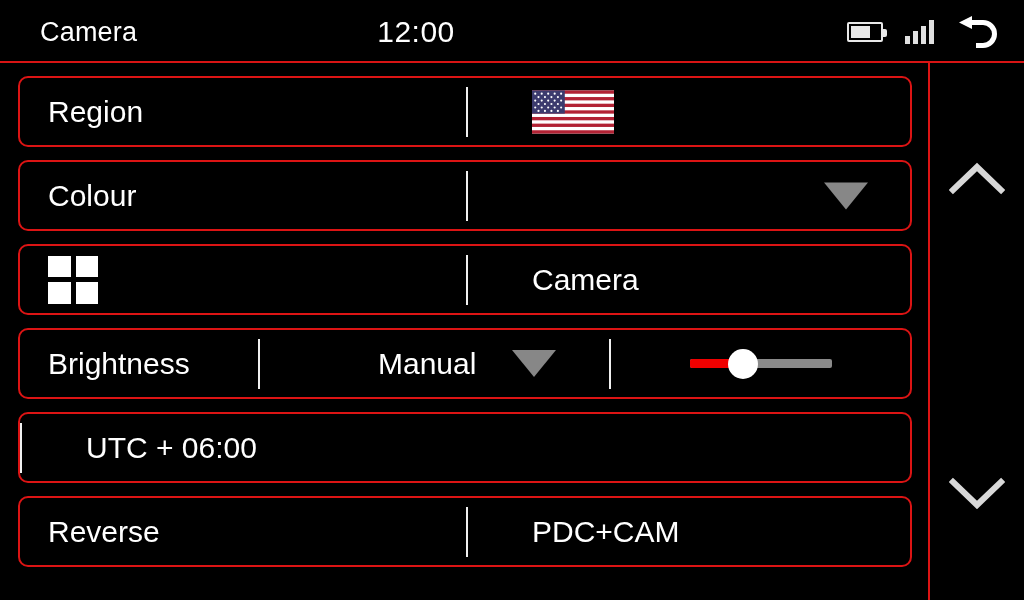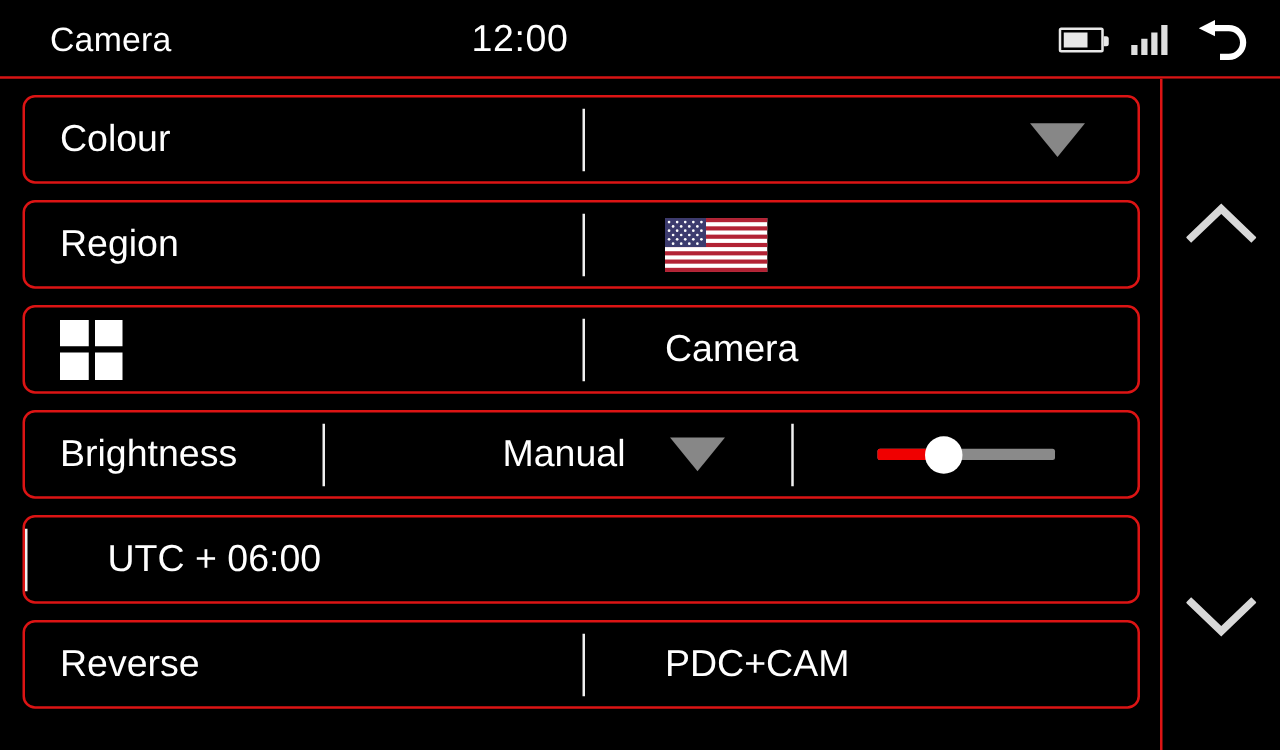--- a/index.html
+++ b/index.html
@@ -104,21 +104,20 @@
     flex:1 1 auto;
     padding-left:64px;
     font-size:30px; color:#fff;
     white-space:nowrap;
     display:flex; align-items:center; height:100%;
     position:relative;
   }
   .cell-value.mid {
     flex:0 0 349px;
     padding-left:118px;
-    margin-left:24px;
   }
 
   
   .caret {
     width:0; height:0;
     border-left:22px solid transparent;
     border-right:22px solid transparent;
     border-top:27px solid #878787;
   }
   .caret-right {
@@ -200,29 +199,20 @@
         <i></i>
       </div>
       <svg class="back-arrow" viewBox="0 0 44 36">
         <path d="M14 6 L14 11 L27 11 A9 9 0 0 1 27 29 L20 29 L20 34 L27 34 A14 14 0 0 0 27 6 Z" fill="#ffffff"></path>
         <path d="M16 2 L3 8.5 L16 15 Z" fill="#ffffff"></path>
       </svg>
     </div>
   </div>
 
   <div id="list">
-
-    <div class="row">
-      <div class="cell-label">Colour</div>
-      <div class="vdiv"></div>
-      <div class="cell-value">
-        <span></span>
-        <span class="caret caret-right"></span>
-      </div>
-    </div>
 
     <div class="row">
       <div class="cell-label">Region</div>
       <div class="vdiv"></div>
       <div class="cell-value">
         <svg class="flag" viewBox="0 0 76 40">
           <rect width="76" height="40" fill="#ffffff"></rect>
           <g fill="#b22234">
             <rect y="0" width="76" height="3.08"></rect>
             <rect y="6.15" width="76" height="3.08"></rect>
@@ -260,20 +250,29 @@
             <circle cx="6" cy="19" r="1"></circle>
               <circle cx="12" cy="19" r="1"></circle>
             <circle cx="18" cy="19" r="1"></circle>
               <circle cx="24" cy="19" r="1"></circle>
           </g>
         </svg>
       </div>
     </div>
 
     <div class="row">
+      <div class="cell-label">Colour</div>
+      <div class="vdiv"></div>
+      <div class="cell-value">
+        <span></span>
+        <span class="caret caret-right"></span>
+      </div>
+    </div>
+
+    <div class="row">
       <div class="cell-label">
         <span class="grid-icon">
           <span></span>
           <span></span>
           <span></span>
           <span></span>
         </span>
       </div>
       <div class="vdiv"></div>
       <div class="cell-value">Camera</div>

